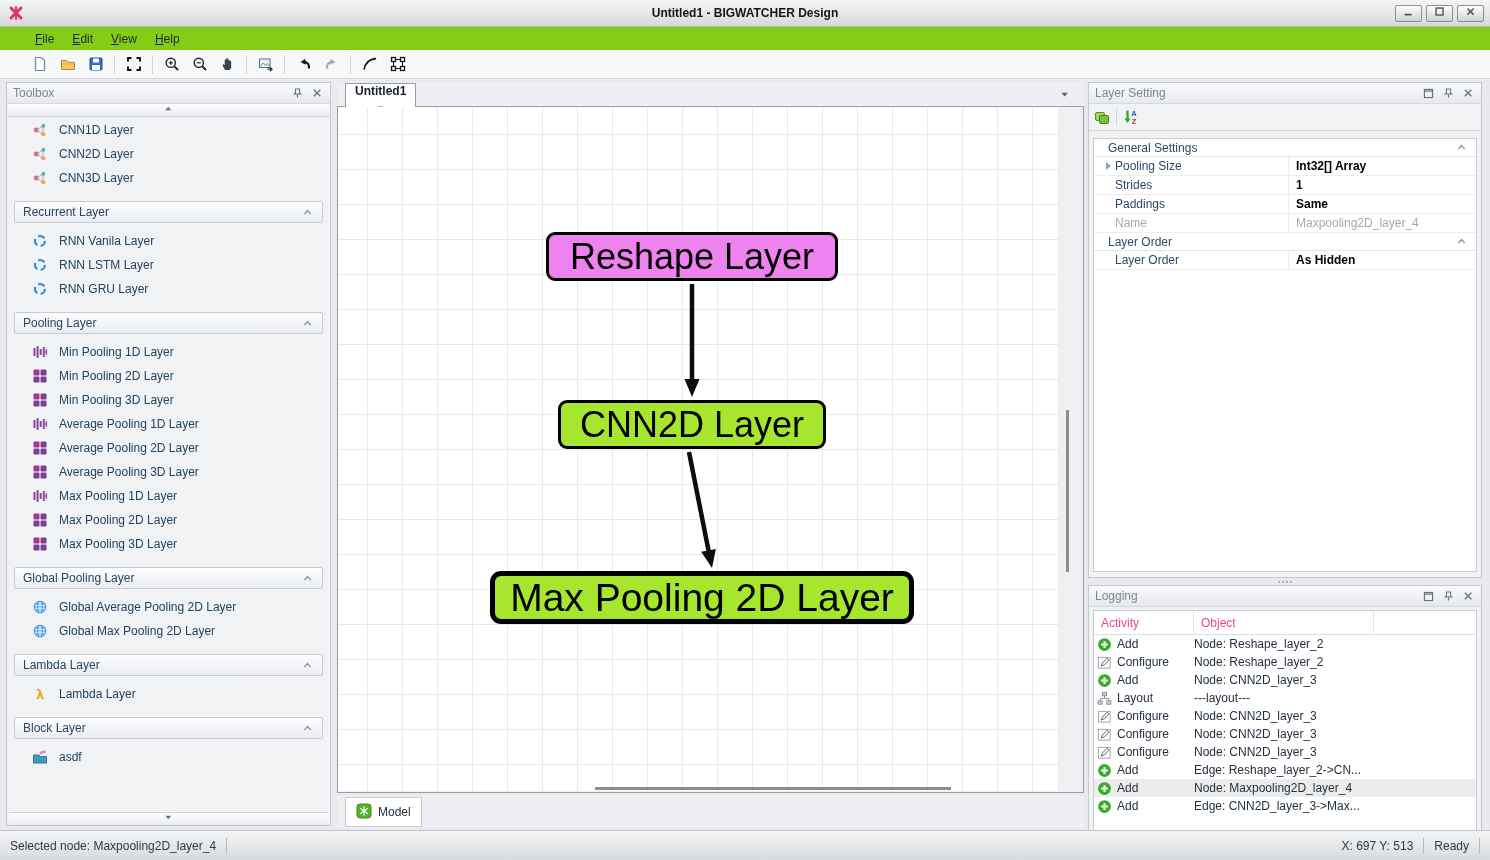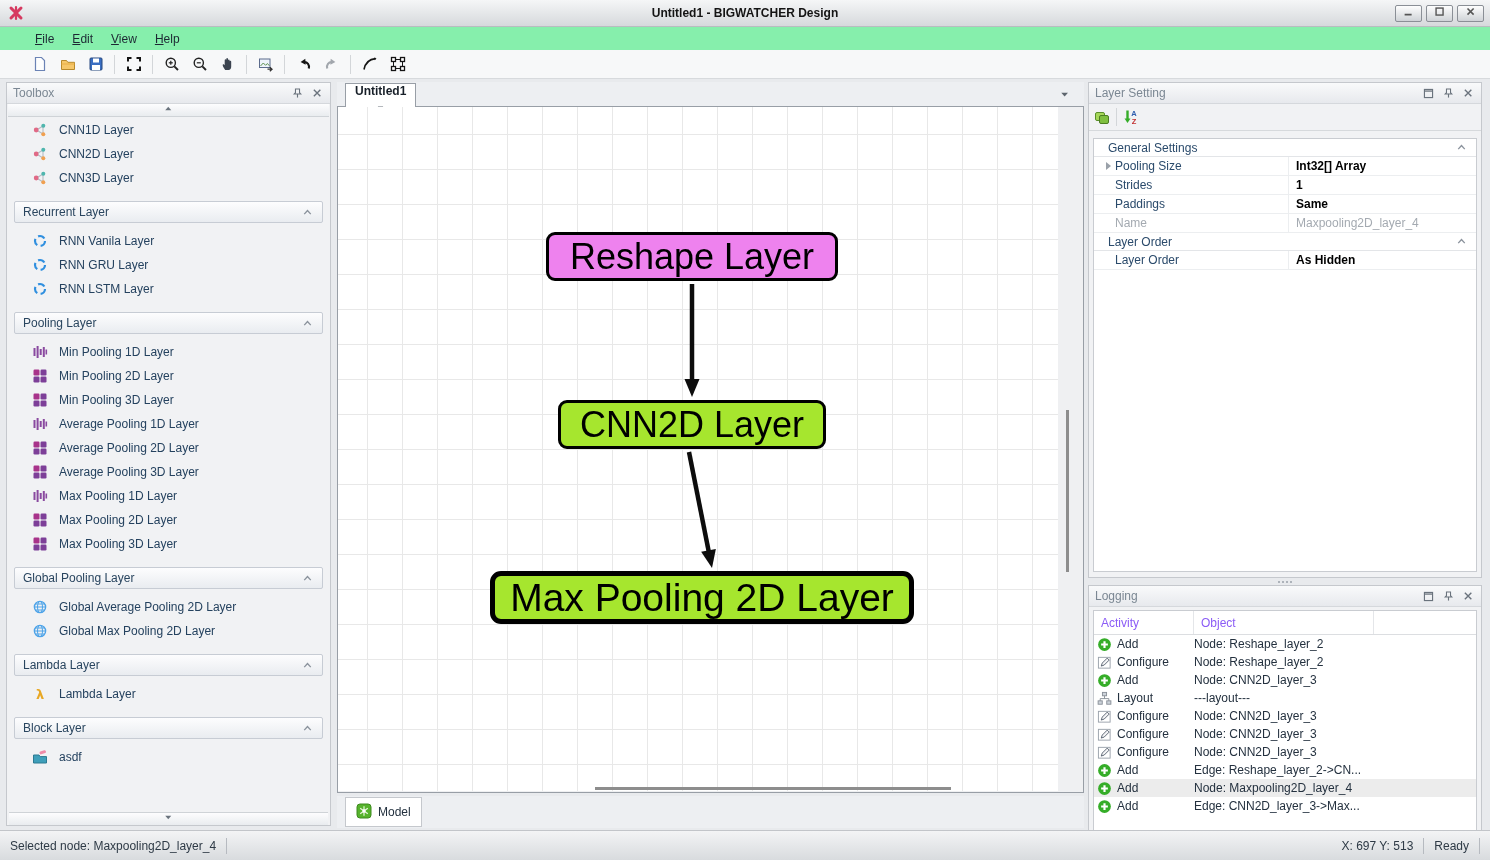--- a/index.html
+++ b/index.html
@@ -13,21 +13,21 @@
   .title-text { position:absolute; left:0; right:0; top:6px; text-align:center;
     font-weight:bold; color:#141414; }
   .app-logo { position:absolute; left:8px; top:5px; }
   .win-buttons { position:absolute; right:6px; top:5px; display:flex; gap:4px; }
   .win-btn { width:27px; height:17px; background:linear-gradient(#fefefe,#cfd3d7);
     border:1px solid #8a8f96; border-radius:2px; display:flex; align-items:center;
     justify-content:center; }
 
   
   .menubar { position:absolute; left:0; top:27px; width:1490px; height:23px;
-    background:#86efac; display:flex; align-items:center; padding-left:26px; }
+    background:#84cc16; display:flex; align-items:center; padding-left:26px; }
   .menu-item { padding:3px 9px; color:#1d2833; }
   .menu-item .ul { text-decoration:underline; }
   .grip { position:absolute; left:11px; width:3px; height:13px;
     background:repeating-linear-gradient(to bottom,#bfc3c7 0 2px,transparent 2px 4px); }
   .toolbar { position:absolute; left:0; top:50px; width:1490px; height:29px;
     background:#f7f8f9; border-bottom:1px solid #d7dadd; display:flex;
     align-items:center; padding-left:26px; gap:1px; }
   .tb-btn { width:27px; height:25px; display:flex; align-items:center;
     justify-content:center; border-radius:3px; }
   .tb-sep { width:1px; height:19px; background:#d3d6d9; margin:0 4px; }
@@ -101,21 +101,21 @@
     border-left:5px solid #9aa1a9; border-top:4px solid transparent; border-bottom:4px solid transparent; }
 
   .splitter-dots { position:absolute; left:1088px; top:578px; width:394px; height:7px;
     display:flex; align-items:center; justify-content:center; gap:2px; }
   .splitter-dots i { width:2px; height:2px; background:#9aa1a9; border-radius:50%; }
 
   
   #logging { left:1088px; top:585px; width:394px; height:295px; }
   .log-table { position:absolute; top:24px; left:4px; right:4px; bottom:4px;
     background:#fff; border:1px solid #c9ccd1; overflow:hidden; }
-  .log-head { height:24px; display:flex; border-bottom:1px solid #dcdee1; color:#8b5cf6; }
+  .log-head { height:24px; display:flex; border-bottom:1px solid #dcdee1; color:#ec4899; }
   .log-head .hc { display:flex; align-items:center; padding-left:7px;
     border-right:1px solid #e4e6e9; }
   .log-head .hc1 { width:100px; }
   .log-head .hc2 { width:180px; }
   .log-head .hc3 { flex:1; border-right:none; }
   .log-row { height:18px; display:flex; align-items:center; }
   .log-row.hl { background:#ececec; }
   .log-act { width:100px; display:flex; align-items:center; gap:5px; padding-left:3px; }
   .log-obj { flex:1; white-space:nowrap; overflow:hidden; }
 
@@ -352,29 +352,29 @@
           </svg>
         </span>
         <span>RNN Vanila Layer</span>
       </div>
       <div class="tbx-item">
         <span class="ico">
           <svg width="16" height="16" viewBox="0 0 16 16">
             <circle cx="8" cy="8" r="5" fill="none" stroke="#2f8fdf" stroke-width="2.2" stroke-dasharray="7 3.5"></circle>
           </svg>
         </span>
+        <span>RNN LSTM Layer</span>
+      </div>
+      <div class="tbx-item">
+        <span class="ico">
+          <svg width="16" height="16" viewBox="0 0 16 16">
+            <circle cx="8" cy="8" r="5" fill="none" stroke="#2f8fdf" stroke-width="2.2" stroke-dasharray="7 3.5"></circle>
+          </svg>
+        </span>
         <span>RNN GRU Layer</span>
-      </div>
-      <div class="tbx-item">
-        <span class="ico">
-          <svg width="16" height="16" viewBox="0 0 16 16">
-            <circle cx="8" cy="8" r="5" fill="none" stroke="#2f8fdf" stroke-width="2.2" stroke-dasharray="7 3.5"></circle>
-          </svg>
-        </span>
-        <span>RNN LSTM Layer</span>
       </div>
       <div class="tbx-group-header">
         <span>Pooling Layer</span>
         <span class="spacer"></span>
         <span style="display: flex;">
           <svg width="13" height="13" viewBox="0 0 16 16">
             <path d="M4 10l4-4.5 4 4.5" fill="none" stroke="#8a929c" stroke-width="1.6"></path>
           </svg>
         </span>
       </div>

